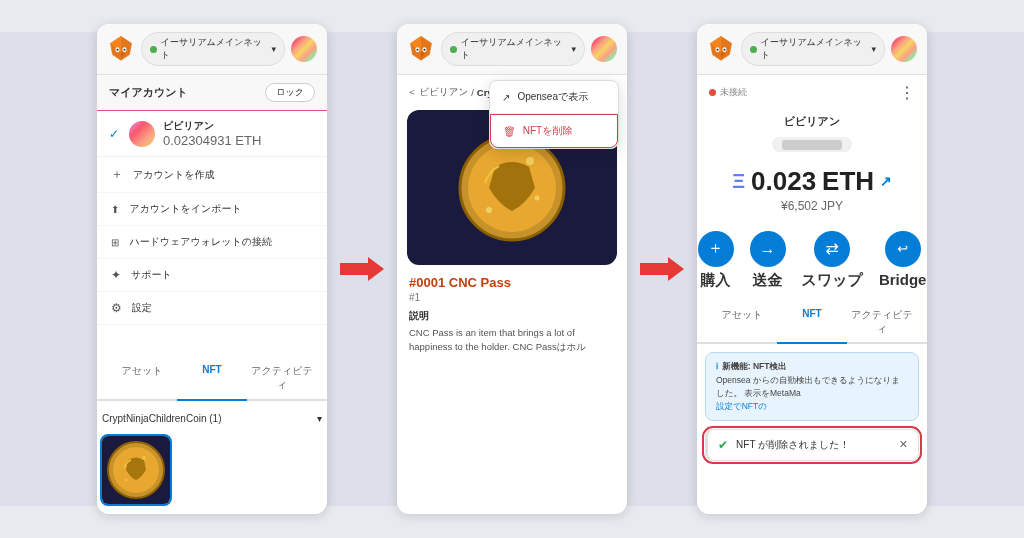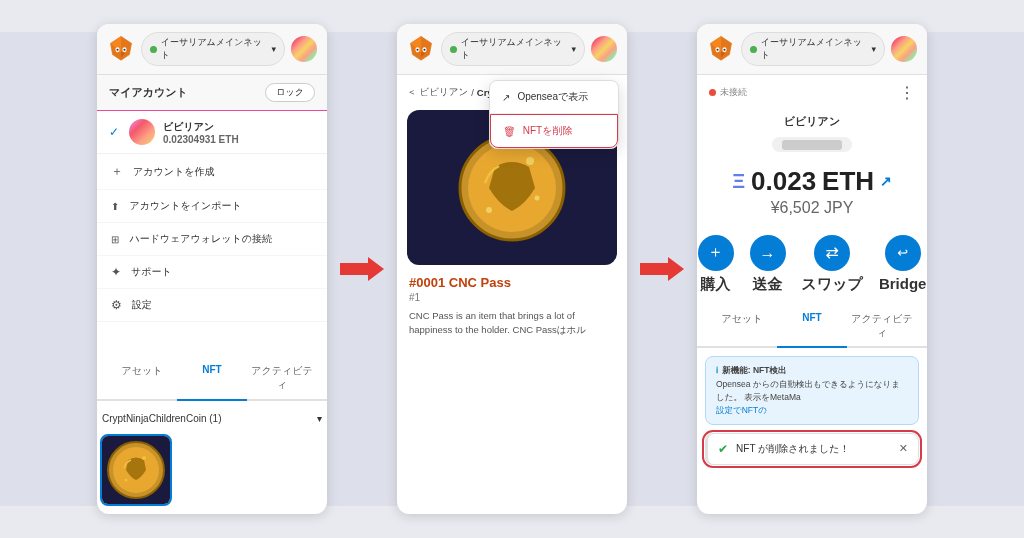--- a/index.html
+++ b/index.html
@@ -123,21 +123,21 @@
     }
     .acct-avatar {
       width: 26px;
       height: 26px;
       border-radius: 50%;
       background: linear-gradient(135deg, #f093fb, #f5576c, #fda085, #f6d365);
       flex-shrink: 0;
     }
     .acct-info { flex: 1; }
     .acct-name { font-size: 10px; font-weight: 600; color: #333; }
-    .acct-bal { font-size: 10px; color: #666; font-weight: bold; }
+    .acct-bal { font-size: 13px; color: #666; }
     .p1-menu-item {
       padding: 9px 14px;
       display: flex;
       align-items: center;
       gap: 10px;
       font-size: 10px;
       color: #333;
       border-bottom: 1px solid #f5f5f5;
     }
     .menu-icon { font-size: 12px; color: #555; }
@@ -325,21 +325,21 @@
     .p3-eth-amount {
       font-size: 26px;
       font-weight: 700;
       color: #222;
       display: flex;
       align-items: center;
       justify-content: center;
       gap: 6px;
     }
     .p3-jpy {
-      font-size: 16px;
+      font-size: 12px;
       color: #666;
       text-align: center;
       margin-top: 2px;
     }
     .p3-action-buttons {
       display: flex;
       justify-content: center;
       gap: 16px;
       padding: 14px 0 6px;
     }
@@ -600,20 +600,21 @@
         <path d="M48,44 Q65,34 82,44 L88,65 Q78,82 65,88 Q52,82 42,65 Z" fill="#8b6000" opacity="0.75"></path>
         <path d="M38,60 Q42,48 52,43" stroke="#f0c040" stroke-width="2.5" fill="none"></path>
         <circle cx="83" cy="38" r="4" fill="#f0d060"></circle>
         <circle cx="42" cy="87" r="3" fill="#f0d060"></circle>
         <circle cx="90" cy="75" r="2.5" fill="#f0d060"></circle>
       </svg>
     </div>
 
     <div class="p2-nft-title">#0001 CNC Pass</div>
     <div class="p2-nft-id">#1</div>
+    <div class="p2-desc-label">説明</div>
     <div class="p2-desc-text">CNC Pass is an item that brings a lot of happiness to the holder. CNC Passはホル</div>
   </div>
 
   <div class="arrow">
     <svg viewBox="0 0 44 28">
       <polygon points="0,8 28,8 28,2 44,14 28,26 28,20 0,20" fill="#e53935"></polygon>
     </svg>
   </div>
 
   <div class="panel">

